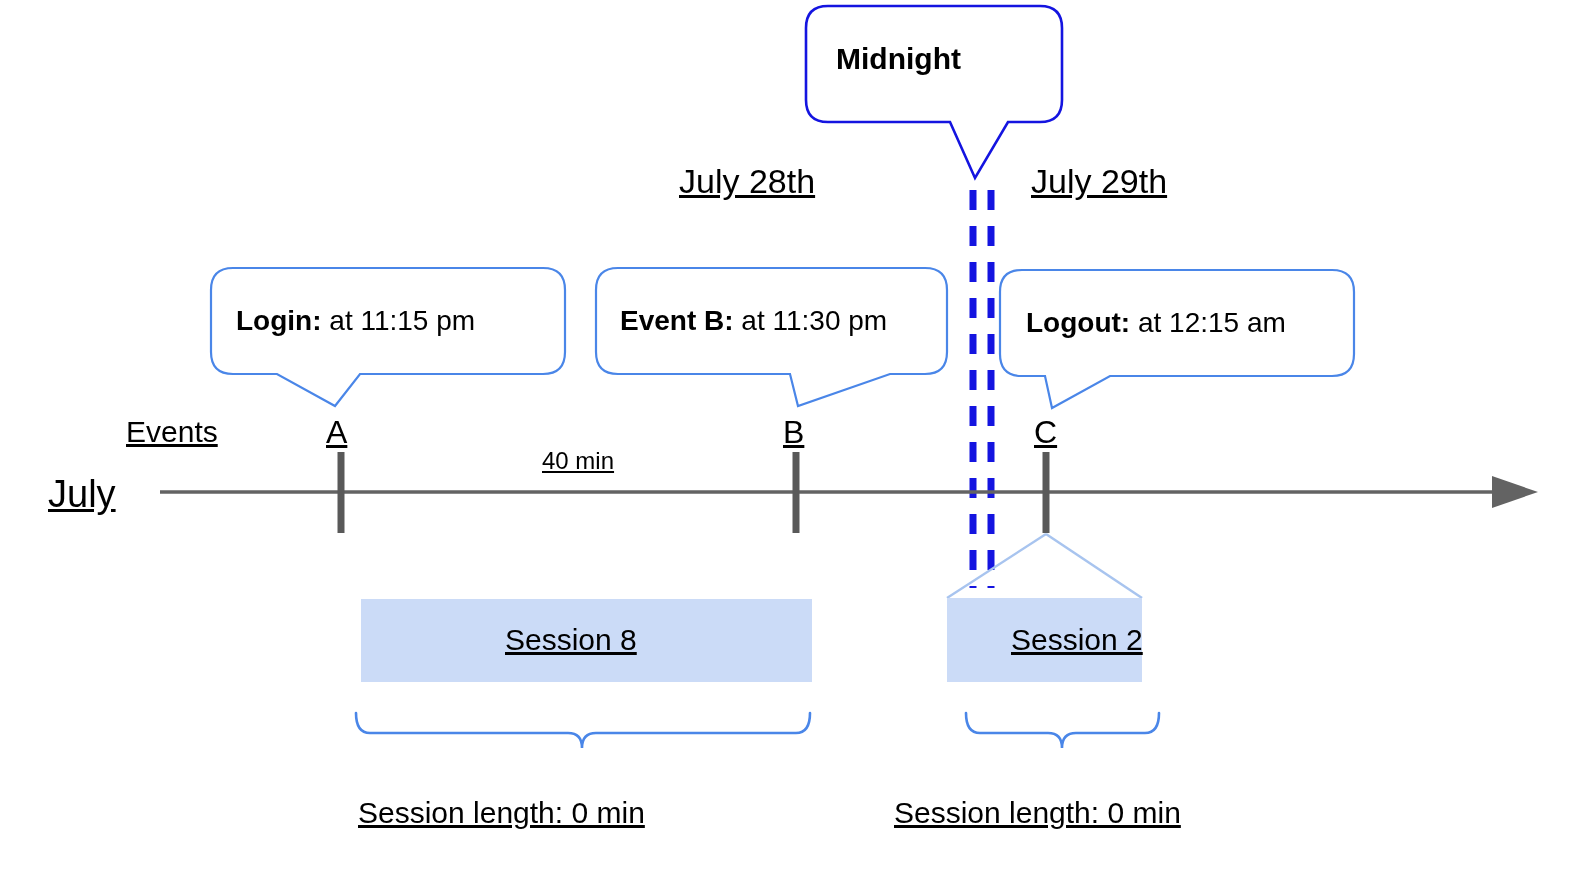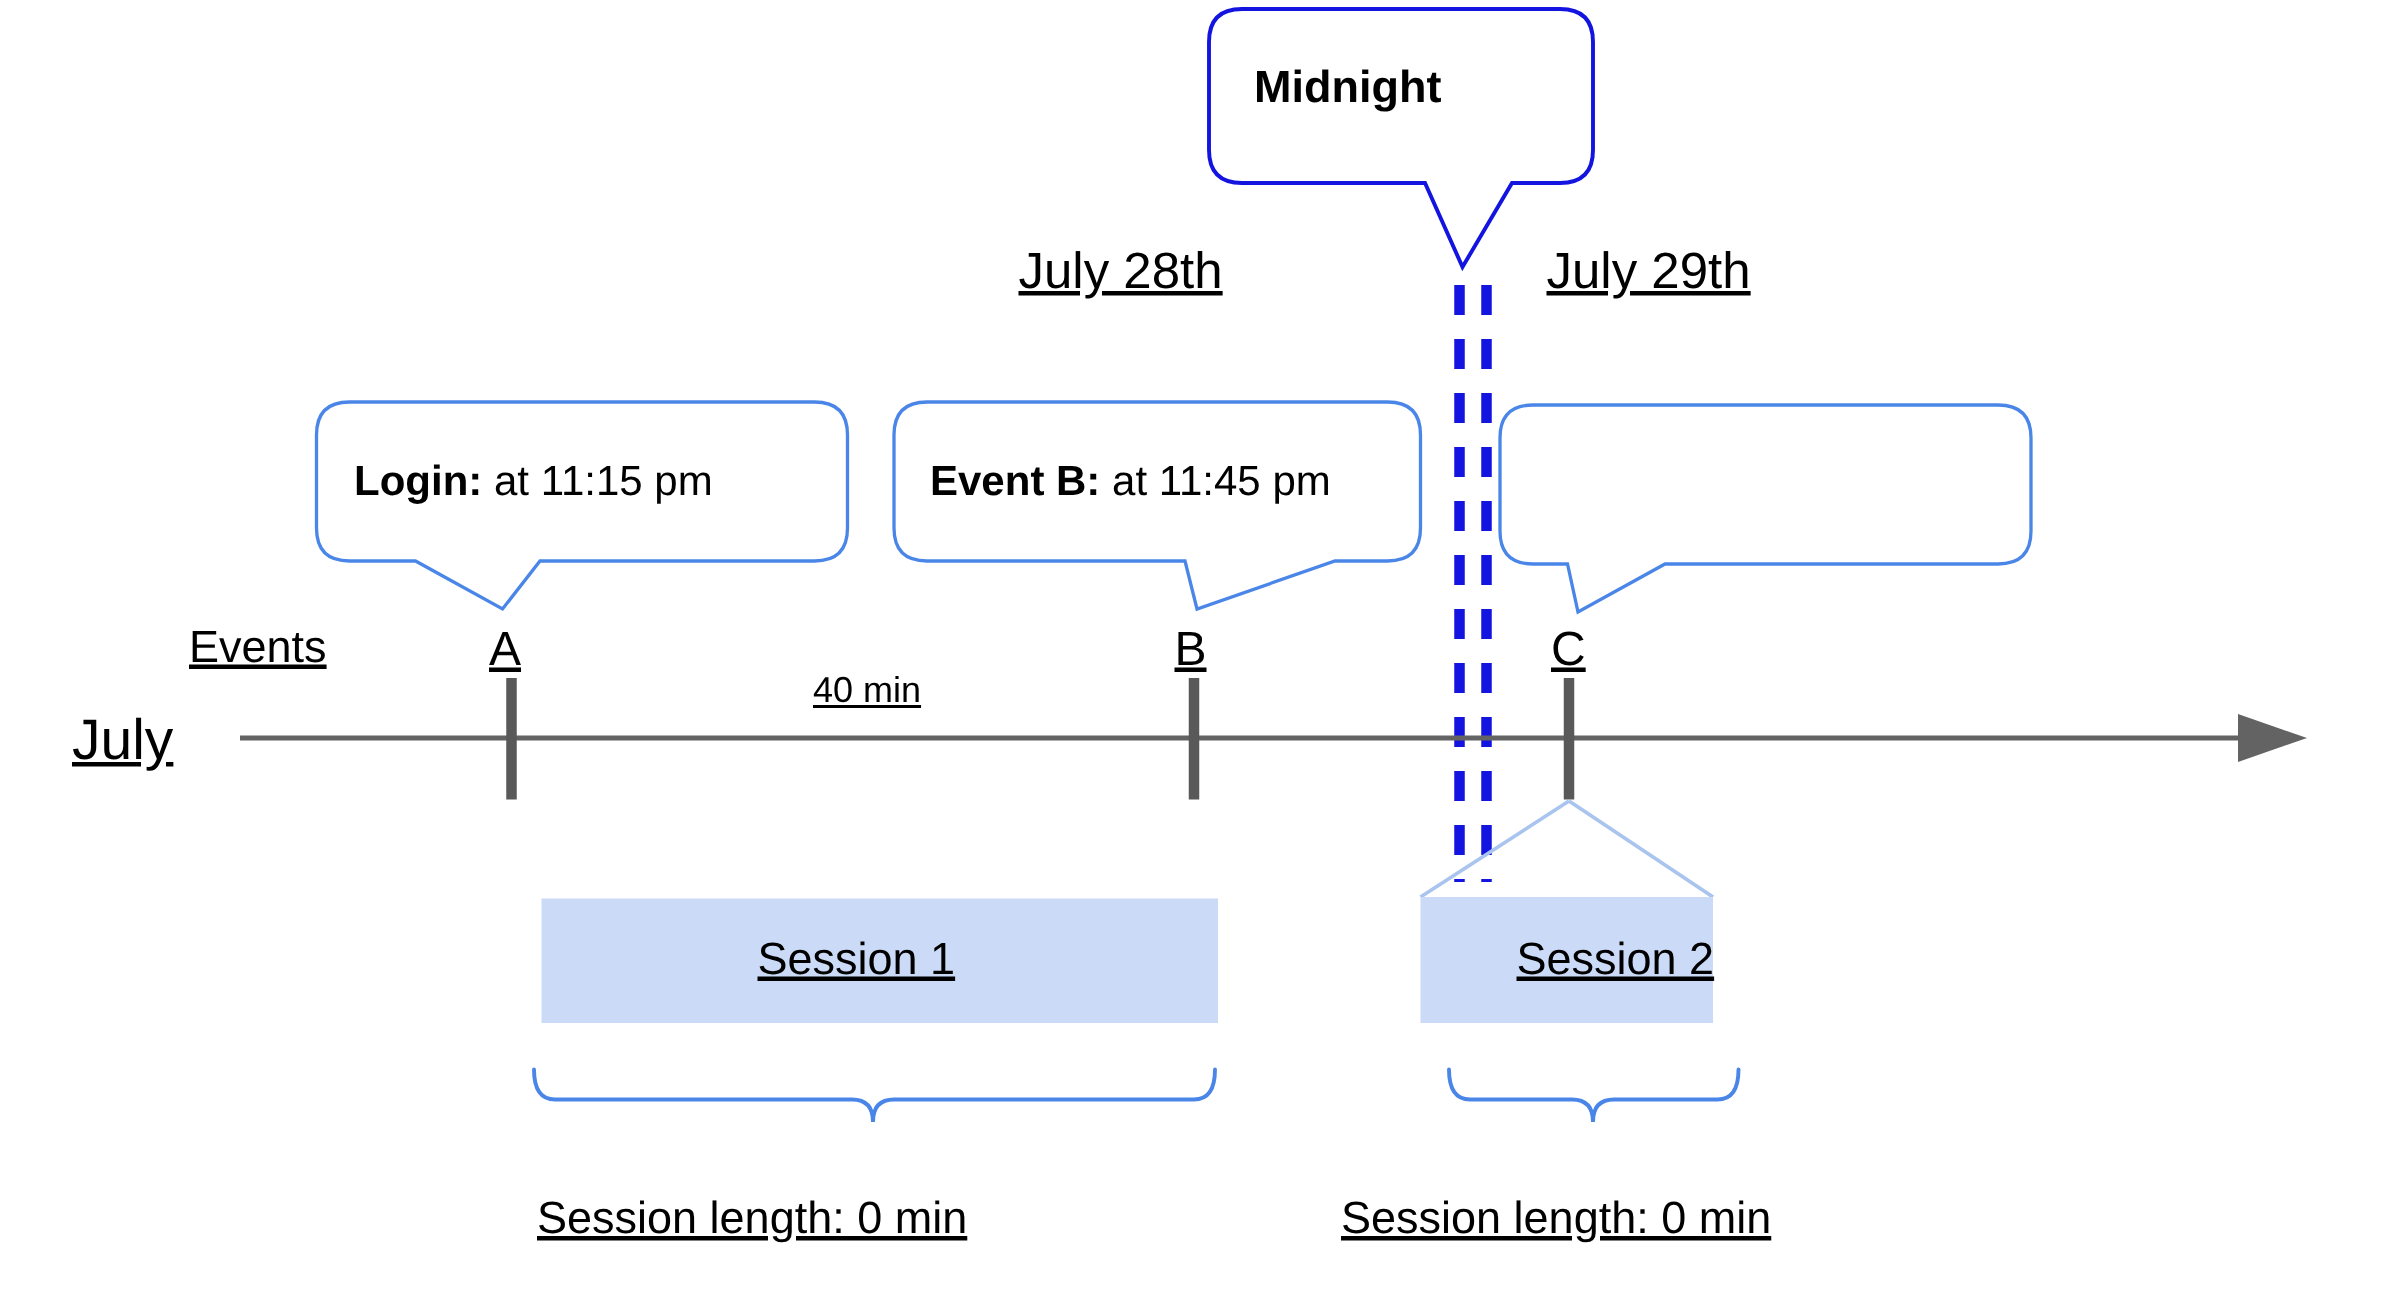--- a/index.html
+++ b/index.html
@@ -176,37 +176,40 @@
 
   <div class="lbl lbl-date" style="left:679px; top:164px;">July 28th</div>
 
   <div class="lbl lbl-date" style="left:1031px; top:164px;">July 29th</div>
 
   <div class="callout-text" style="left:236px; top:307px;">
     <b>Login:</b><span> at 11:15 pm</span>
   </div>
 
   <div class="callout-text" style="left:620px; top:307px;">
-    <b>Event B:</b><span> at 11:45 pm</span>
+    <b>Event B:</b><span> at 11:30 pm</span>
   </div>
 
+  <div class="callout-text" style="left:1026px; top:309px;">
+    <b>Logout:</b><span> at 12:15 am</span>
+  </div>
 
   <div class="lbl lbl-events" style="left:126px; top:417px;">Events</div>
 
   <div class="lbl lbl-evt" style="left:326px; top:416px;">A</div>
 
   <div class="lbl lbl-evt" style="left:783px; top:416px;">B</div>
 
   <div class="lbl lbl-evt" style="left:1034px; top:416px;">C</div>
 
   <div class="lbl lbl-dur" style="left:542px; top:449px;">40 min</div>
 
   <div class="lbl lbl-user" style="left:48px; top:475px;">July</div>
 
-  <div class="lbl lbl-session" style="left:505px; top:625px;">Session 1</div>
+  <div class="lbl lbl-session" style="left:505px; top:625px;">Session 8</div>
 
   <div class="lbl lbl-session" style="left:1011px; top:625px;">Session 2</div>
 
   <div class="lbl lbl-slen" style="left:358px; top:798px;">Session length: 0 min</div>
 
   <div class="lbl lbl-slen" style="left:894px; top:798px;">Session length: 0 min</div>
 
 </div>
 
 </body></html>

